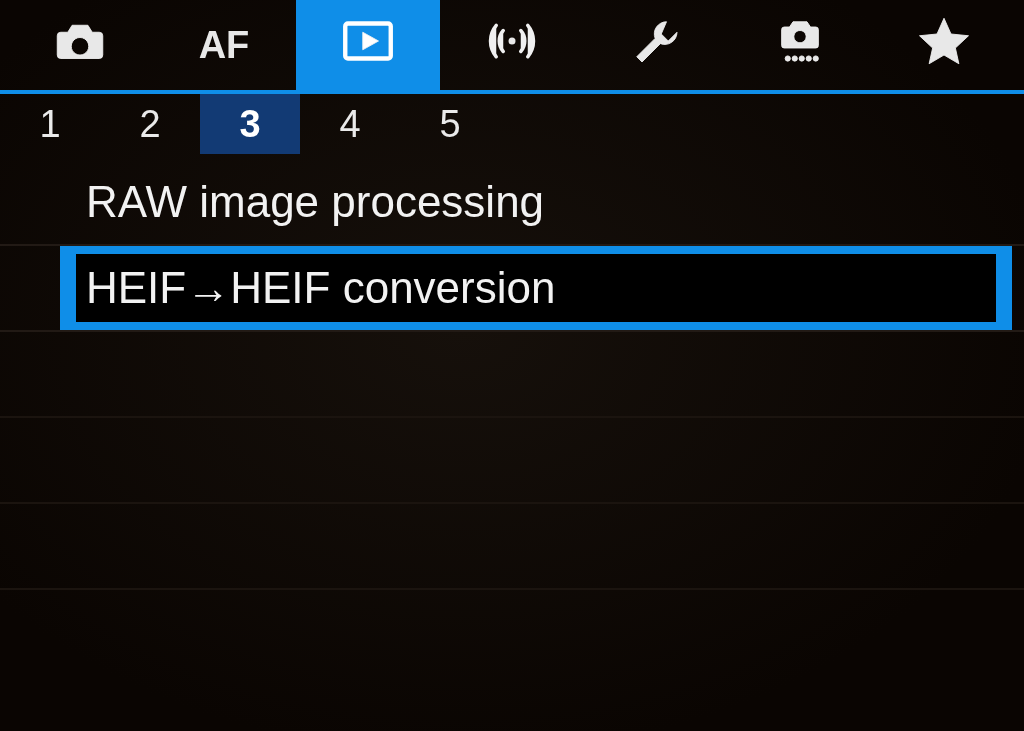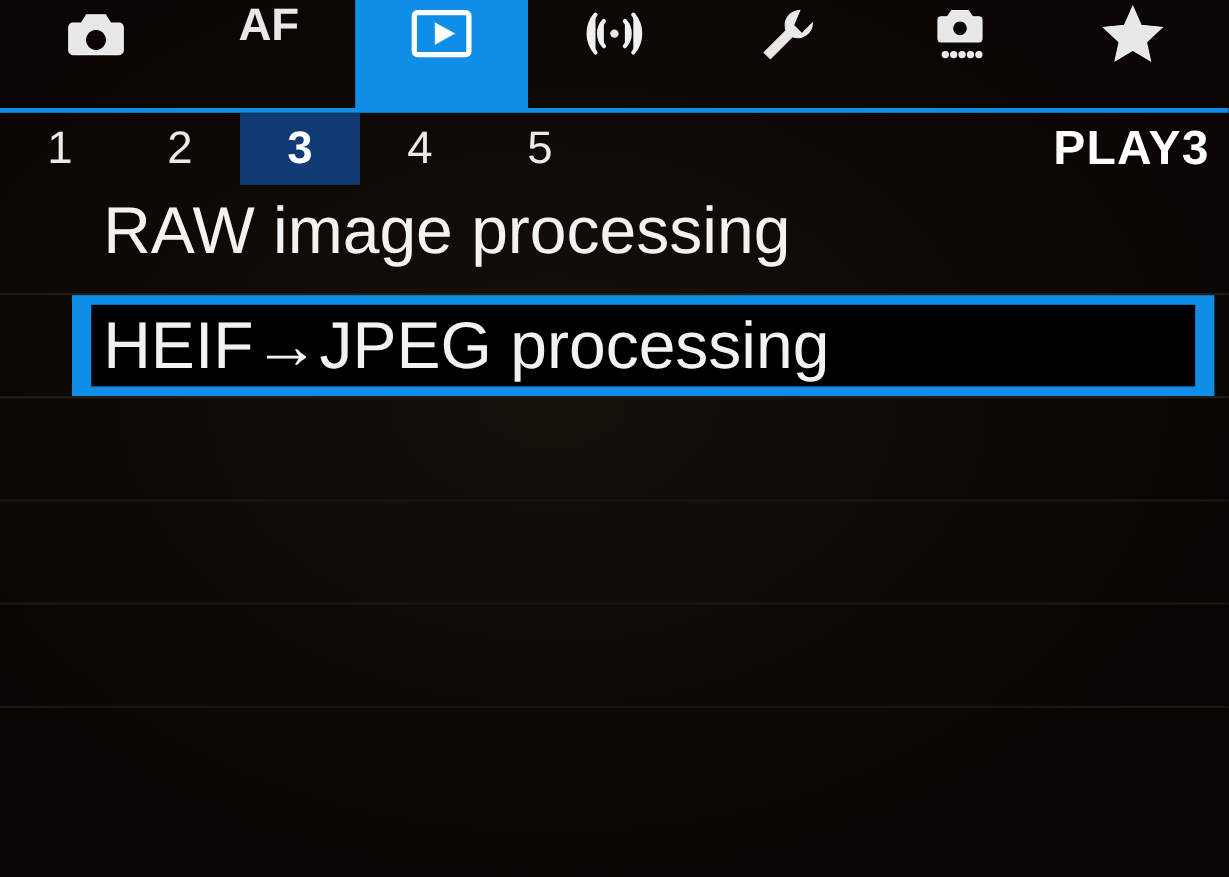--- a/index.html
+++ b/index.html
@@ -23,20 +23,21 @@
   .main-tabs {
     display: flex;
     height: 90px;
     align-items: stretch;
     border-bottom: 4px solid #0f8ee8;
     padding: 0 8px;
   }
   .main-tab {
     flex: 1;
     display: flex;
+    align-items: center;
     justify-content: center;
     color: #e8e8e8;
     font-size: 38px;
     font-weight: 600;
     position: relative;
   }
   .main-tab.selected {
     background: #0f8ee8;
   }
   .main-tab svg {
@@ -77,23 +78,23 @@
     letter-spacing: 1px;
   }
 
   
   .menu-list {
     margin-top: 6px;
   }
   .menu-item {
     height: 86px;
     display: flex;
-    align-items: flex-start;
+    align-items: center;
     padding-left: 86px;
-    font-size: 55px;
+    font-size: 44px;
     font-weight: 500;
     color: #f2f2f2;
     border-bottom: 2px solid #221a15;
     box-sizing: border-box;
   }
   .menu-item.highlight {
     position: relative;
   }
   .menu-item.highlight::before {
     content: "";
@@ -205,34 +206,33 @@
       </div>
     <div class="sub-tab selected">
         <span>3</span>
       </div>
     <div class="sub-tab">
         <span>4</span>
       </div>
     <div class="sub-tab">
         <span>5</span>
       </div>
-    <div class="sub-tab-label">PLAY3</div>
   </div>
 
   <div class="menu-list">
 
     <div class="menu-item">
       <span class="label">RAW image processing</span>
     </div>
 
 
 
     <div class="menu-item highlight">
       <div class="inner">
-        <span class="label">HEIF→JPEG processing</span>
+        <span class="label">HEIF→HEIF conversion</span>
       </div>
     </div>
 
     <div class="menu-item empty"></div>
     <div class="menu-item empty"></div>
     <div class="menu-item empty"></div>
 
   </div>
 
 </div>

